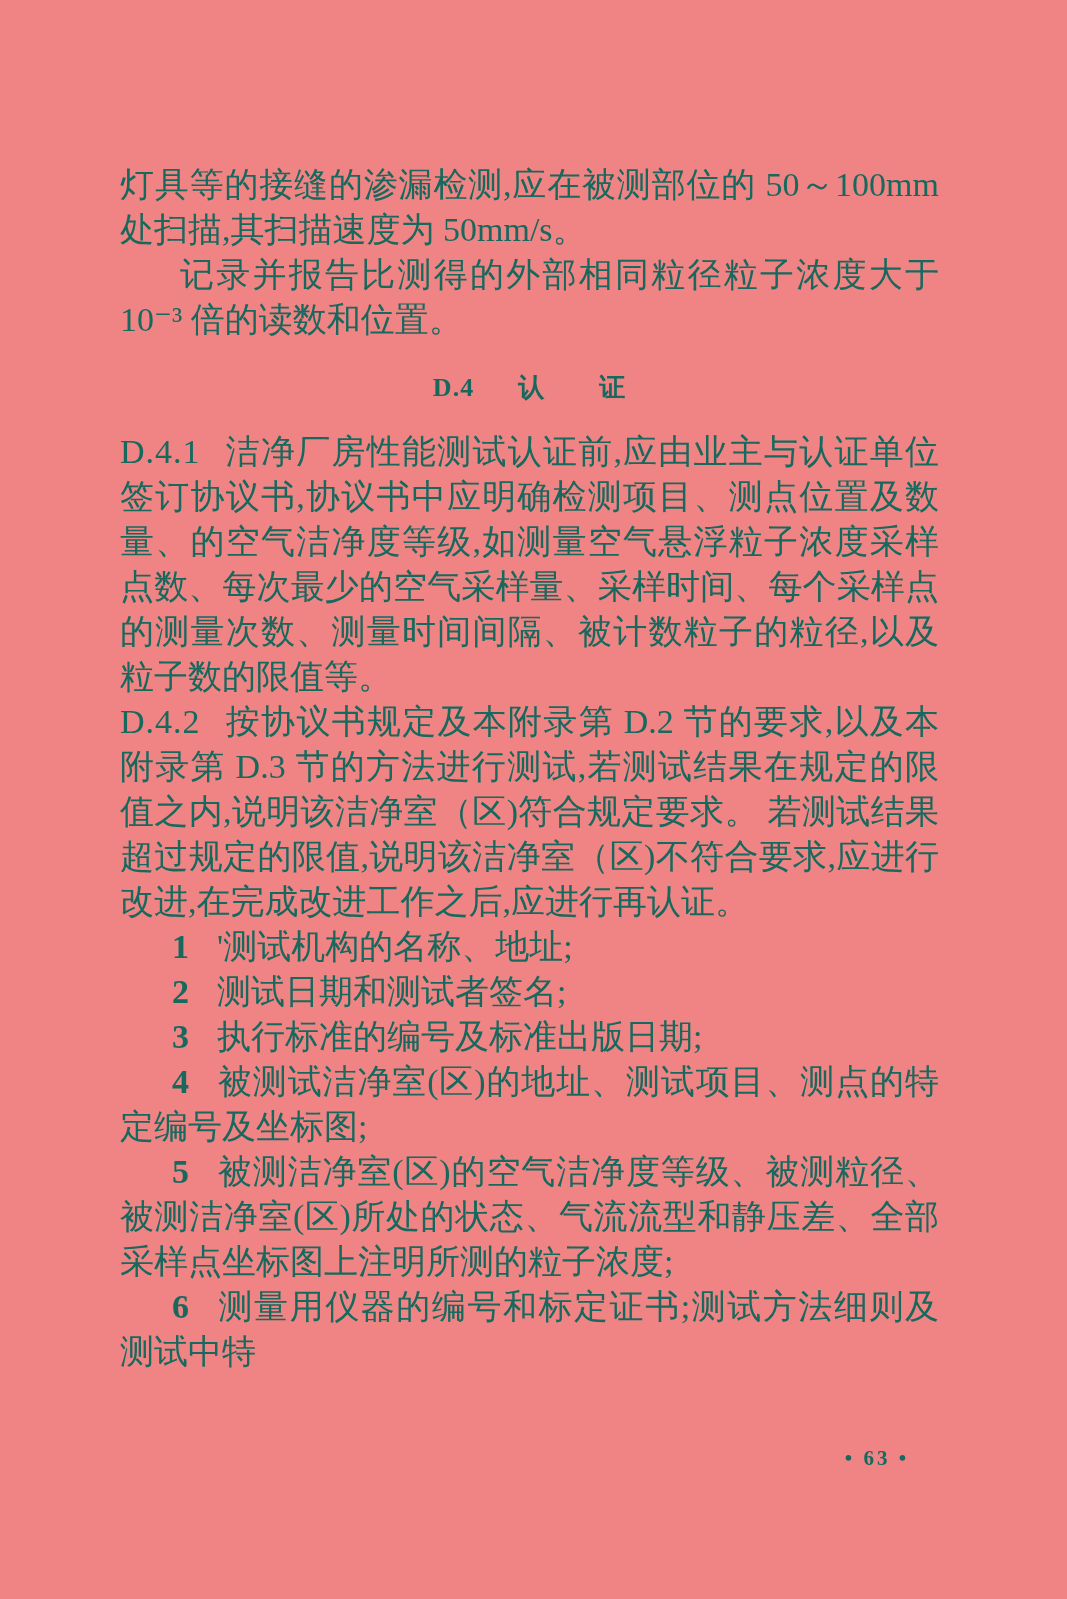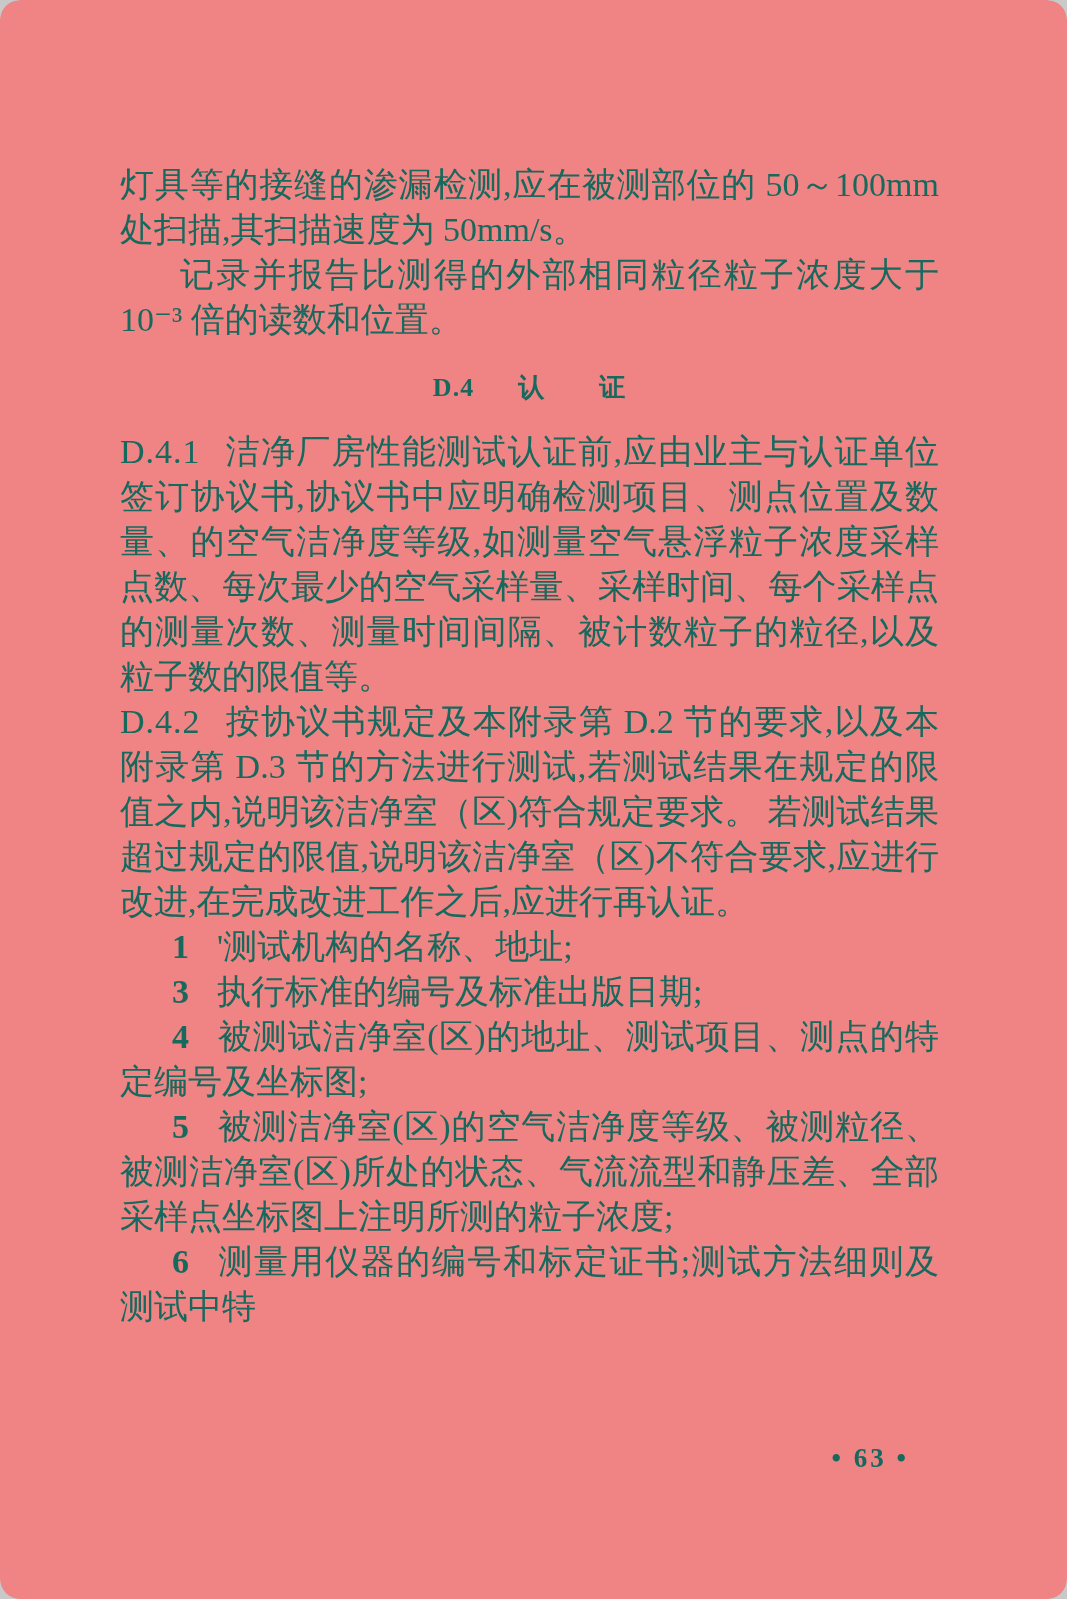--- a/index.html
+++ b/index.html
@@ -1,15 +1,15 @@
 <!DOCTYPE html>
 <html style="--bg: #f08383; --ink: #17695e;"><head>
 <meta charset="utf-8">
 <style>
-  * { margin: 0; padding: 0; box-sizing: border-box; border-radius: 20px; }
+  * { margin: 0; padding: 0; box-sizing: border-box; }
   html, body { background: #c9c9c9; }
   .page {
     position: relative;
     width: 1067px;
     height: 1599px;
     margin: 0 auto;
     background: var(--bg, #f08383);
     color: var(--ink, #17695e);
     font-family: "Liberation Serif", "DejaVu Serif", serif;
     font-size: 34px;
@@ -41,21 +41,21 @@
   }
   .item { text-indent: 52px; }
   .item-number {
     font-weight: bold;
     margin-right: 28px;
   }
   .page-number {
     position: absolute;
     top: 1442px;
     right: 158px;
-    font-size: 27px;
+    font-size: 21px;
     line-height: 32px;
     letter-spacing: 3px;
     font-weight: bold;
   }
 </style>
 </head>
 <body>
 
 <div class="page">
   <div class="content">
@@ -73,20 +73,23 @@
 
     <p class="clause">
       <b class="clause-label">D.4.2</b><span>按协议书规定及本附录第 D.2 节的要求,以及本附录第 D.3 节的方法进行测试,若测试结果在规定的限值之内,说明该洁净室（区)符合规定要求。 若测试结果超过规定的限值,说明该洁净室（区)不符合要求,应进行改进,在完成改进工作之后,应进行再认证。</span>
     </p>
 
 
     <p class="item">
       <b class="item-number">1</b><span>'测试机构的名称、地址;</span>
     </p>
 
+    <p class="item">
+      <b class="item-number">2</b><span>测试日期和测试者签名;</span>
+    </p>
 
     <p class="item">
       <b class="item-number">3</b><span>执行标准的编号及标准出版日期;</span>
     </p>
 
     <p class="item">
       <b class="item-number">4</b><span>被测试洁净室(区)的地址、测试项目、测点的特定编号及坐标图;</span>
     </p>
 
     <p class="item">

